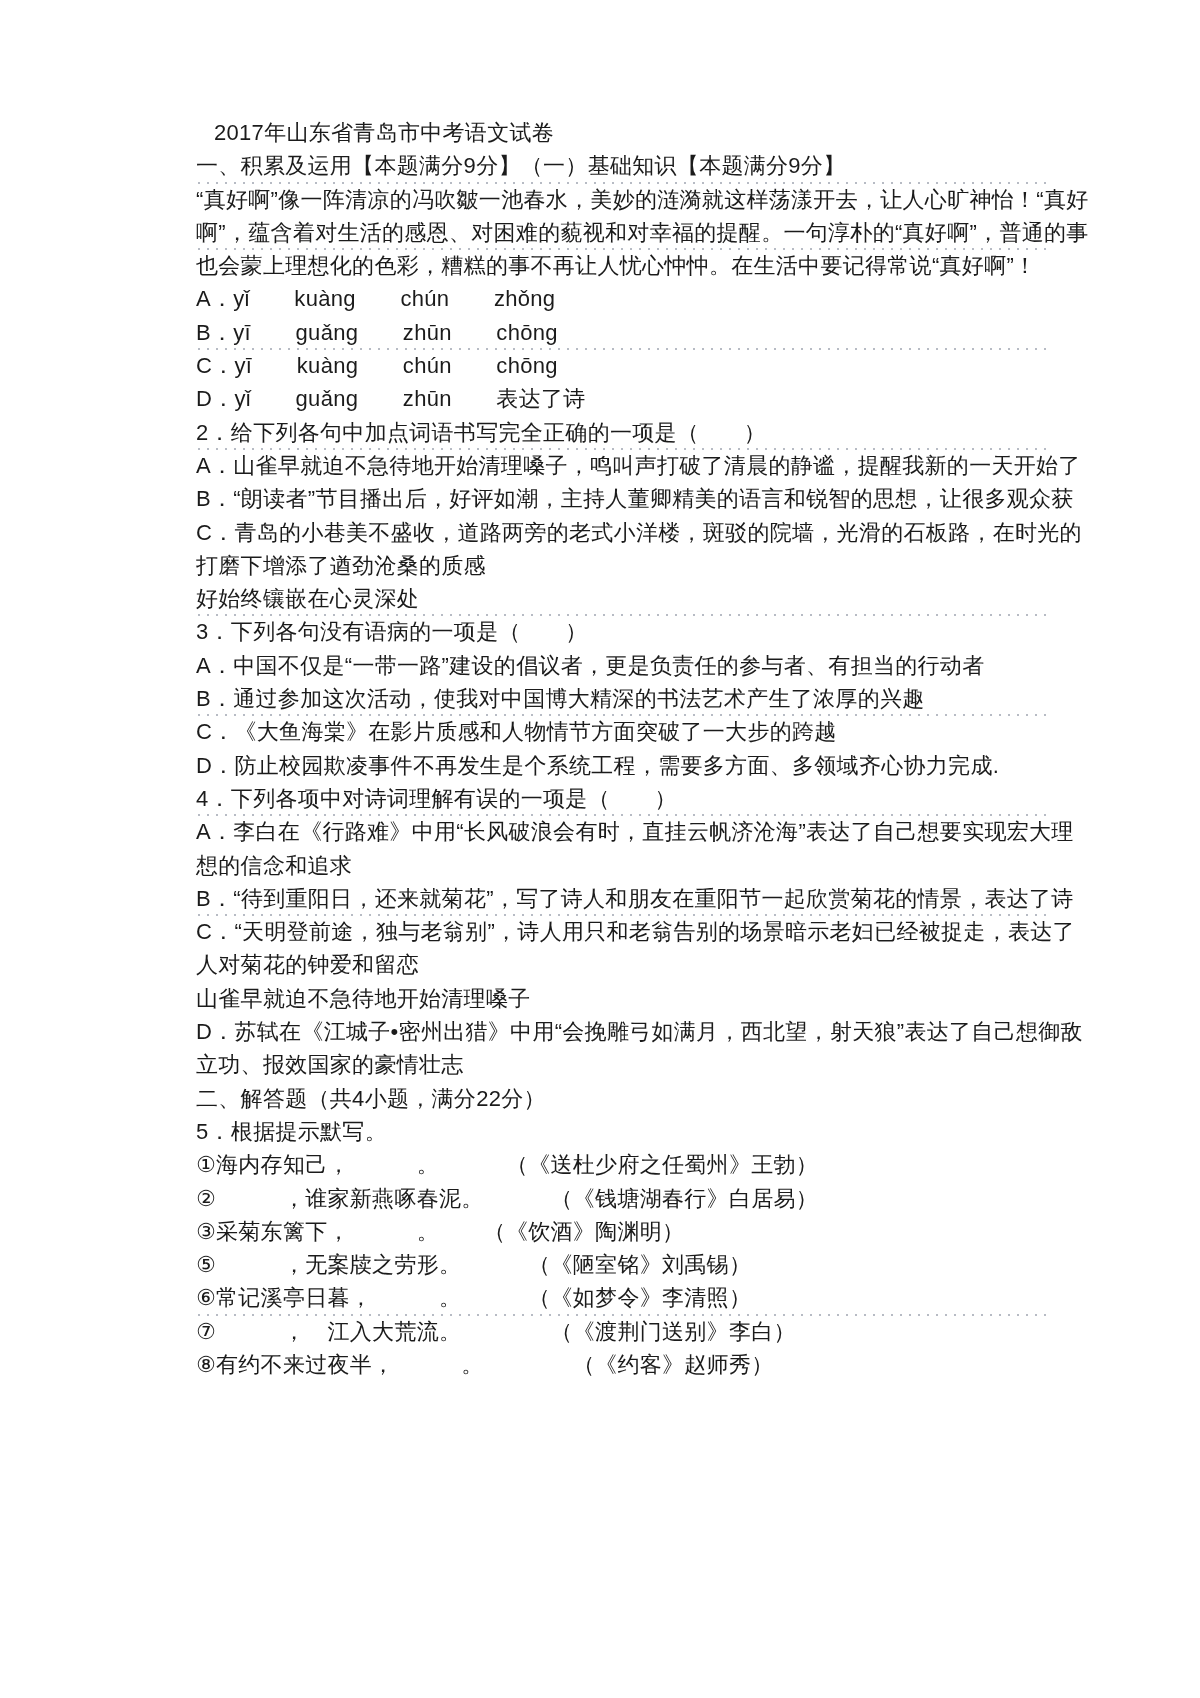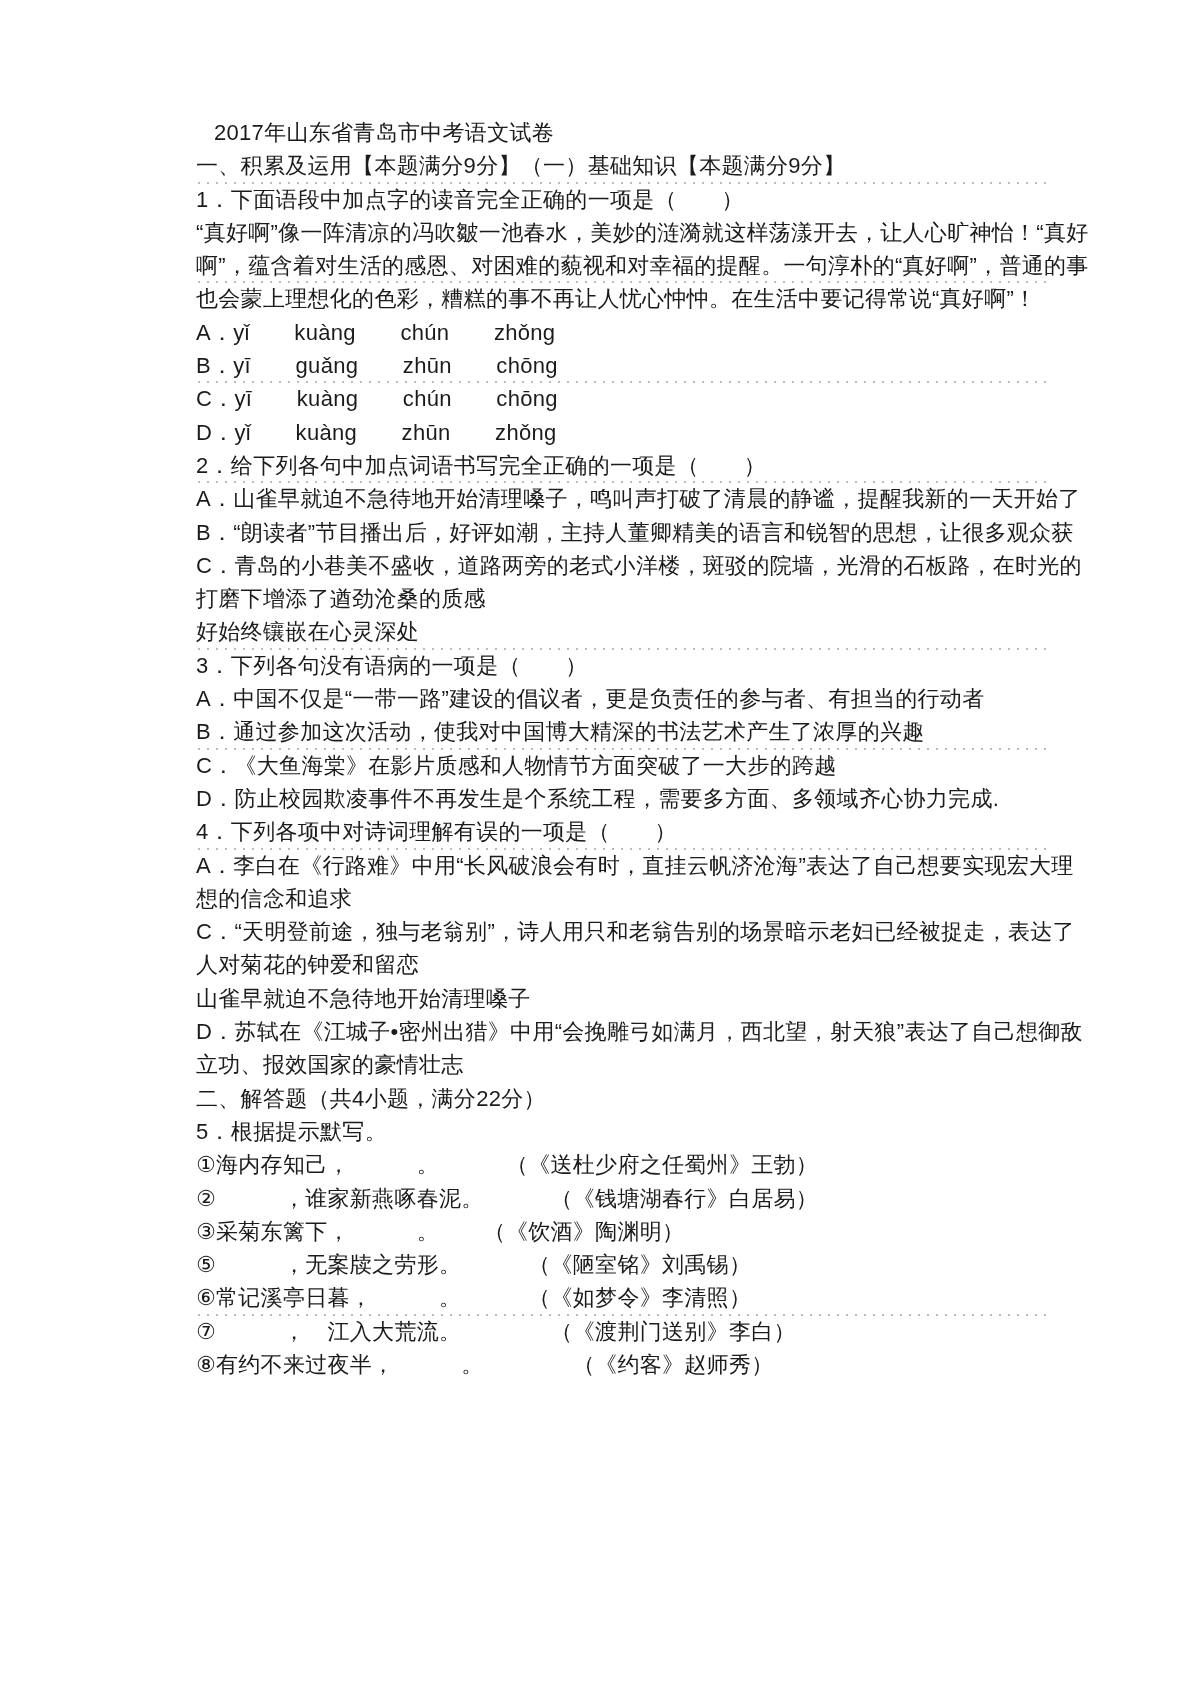--- a/index.html
+++ b/index.html
@@ -48,42 +48,42 @@
     );
   }
 </style>
 </head>
 <body>
 
 <div class="paper">
   <div class="line title-line">2017年山东省青岛市中考语文试卷</div>
   <div>
       <div class="line ruled">一、积累及运用【本题满分9分】（一）基础知识【本题满分9分】</div>
-      <div class="line">1．下面语段中加点字的读音完全正确的一项是（　　）</div>
       <div class="line">“真好啊”像一阵清凉的冯吹皺一池春水，美妙的涟漪就这样荡漾开去，让人心旷神怡！“真好</div>
       <div class="line ruled">啊”，蕴含着对生活的感恩、对困难的藐视和对幸福的提醒。一句淳朴的“真好啊”，普通的事</div>
       <div class="line">也会蒙上理想化的色彩，糟糕的事不再让人忧心忡忡。在生活中要记得常说“真好啊”！</div>
       <div class="line">A．yǐ　　kuàng　　chún　　zhǒng</div>
       <div class="line ruled">B．yī　　guǎng　　zhūn　　chōng</div>
       <div class="line">C．yī　　kuàng　　chún　　chōng</div>
-      <div class="line">D．yǐ　　kuàng　　zhūn　　zhǒng</div>
+      <div class="line">D．yǐ　　guǎng　　zhūn　　表达了诗</div>
       <div class="line ruled">2．给下列各句中加点词语书写完全正确的一项是（　　）</div>
       <div class="line">A．山雀早就迫不急待地开始清理嗓子，鸣叫声打破了清晨的静谧，提醒我新的一天开始了</div>
       <div class="line">B．“朗读者”节目播出后，好评如潮，主持人董卿精美的语言和锐智的思想，让很多观众获</div>
       <div class="line">C．青岛的小巷美不盛收，道路两旁的老式小洋楼，斑驳的院墙，光滑的石板路，在时光的</div>
       <div class="line">打磨下增添了遒劲沧桑的质感</div>
       <div class="line ruled">好始终镶嵌在心灵深处</div>
       <div class="line">3．下列各句没有语病的一项是（　　）</div>
       <div class="line">A．中国不仅是“一带一路”建设的倡议者，更是负责任的参与者、有担当的行动者</div>
       <div class="line ruled">B．通过参加这次活动，使我对中国博大精深的书法艺术产生了浓厚的兴趣</div>
       <div class="line">C．《大鱼海棠》在影片质感和人物情节方面突破了一大步的跨越</div>
       <div class="line">D．防止校园欺凌事件不再发生是个系统工程，需要多方面、多领域齐心协力完成.</div>
       <div class="line ruled">4．下列各项中对诗词理解有误的一项是（　　）</div>
       <div class="line">A．李白在《行路难》中用“长风破浪会有时，直挂云帆济沧海”表达了自己想要实现宏大理</div>
       <div class="line">想的信念和追求</div>
+      <div class="line ruled">B．“待到重阳日，还来就菊花”，写了诗人和朋友在重阳节一起欣赏菊花的情景，表达了诗</div>
       <div class="line">C．“天明登前途，独与老翁别”，诗人用只和老翁告别的场景暗示老妇已经被捉走，表达了</div>
       <div class="line">人对菊花的钟爱和留恋</div>
       <div class="line">山雀早就迫不急待地开始清理嗓子</div>
       <div class="line">D．苏轼在《江城子•密州出猎》中用“会挽雕弓如满月，西北望，射天狼”表达了自己想御敌</div>
       <div class="line">立功、报效国家的豪情壮志</div>
       <div class="line">二、解答题（共4小题，满分22分）</div>
       <div class="line">5．根据提示默写。</div>
       <div class="line">①海内存知己，　　　。　　　（《送杜少府之任蜀州》王勃）</div>
       <div class="line">②　　　，谁家新燕啄春泥。　　　（《钱塘湖春行》白居易）</div>
       <div class="line">③采菊东篱下，　　　。　　（《饮酒》陶渊明）</div>

